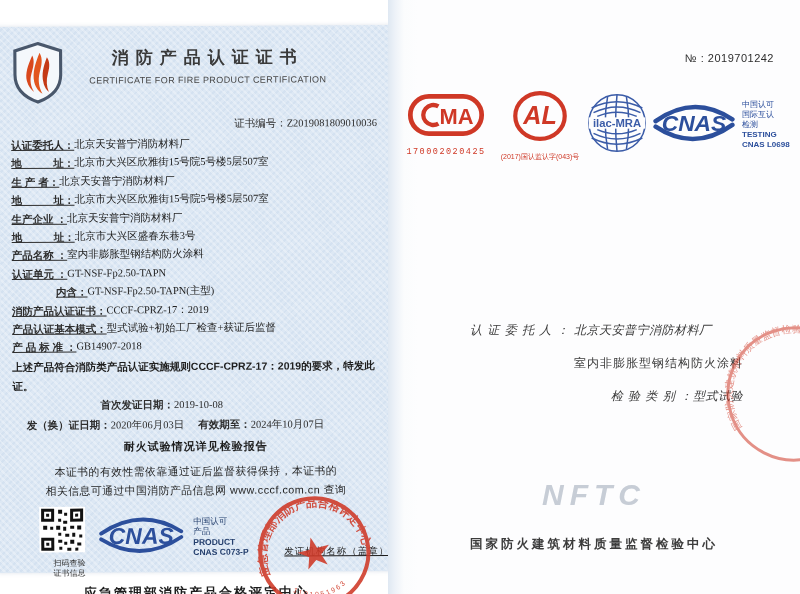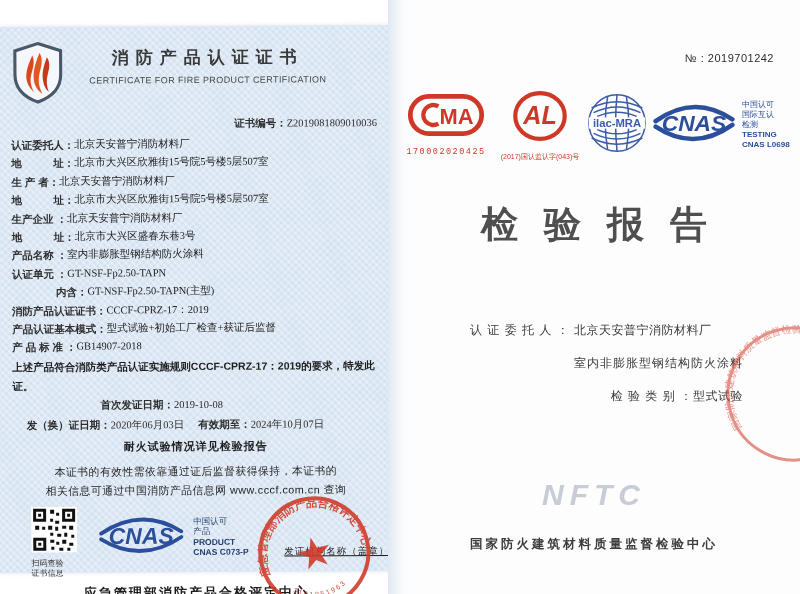--- a/index.html
+++ b/index.html
@@ -19,37 +19,37 @@
     transform:rotate(-0.3deg);
     box-shadow:0 0 4px rgba(120,140,170,.25);
     color:#2e2e2e;
   }
   .ld-header{display:flex;align-items:flex-start;padding:12px 14px 0 14px;}
   .ld-shield{flex:0 0 auto;margin-top:2px;}
   .ld-titleblock{flex:1;text-align:center;padding-top:8px;padding-right:30px;}
   .ld-title{font-size:17px;font-weight:bold;letter-spacing:7px;color:#3a3a3a;}
   .ld-subtitle{font-size:9px;color:#474747;margin-top:6px;letter-spacing:.4px;}
   .ld-certno{text-align:right;padding-right:16px;margin-top:9px;font-size:10.5px;}
-  .ld-certno .lbl{font-weight:bold;}
+  .ld-certno .lbl{font-weight:normal;}
   .ld-certno .val{font-family:"Liberation Serif","DejaVu Serif",serif;}
   .ld-fields{padding:4px 16px 0 16px;}
   .ld-row{display:flex;font-size:10.5px;line-height:18.4px;white-space:nowrap;}
-  .ld-row .lbl{font-weight:bold;flex:0 0 auto;}
+  .ld-row .lbl{font-weight:bold;flex:0 0 auto;text-decoration:underline;}
   .ld-row .val{font-family:"Liberation Serif","DejaVu Serif",serif;color:#222;}
   .ld-row.indent{padding-left:44px;}
   .ld-statement{padding:1px 16px 0 16px;font-size:10.5px;font-weight:bold;line-height:19px;color:#1e1e1e;}
   .ld-firstissue{padding-left:104px;font-size:10.5px;margin-top:3px;}
   .ld-firstissue .lbl,.ld-dates .lbl{font-weight:bold;}
   .ld-firstissue .val,.ld-dates .val{font-family:"Liberation Serif","DejaVu Serif",serif;}
   .ld-dates{padding-left:30px;font-size:10.5px;margin-top:6px;}
   .ld-dates .gap{display:inline-block;width:14px;}
   .ld-firetest{text-align:center;font-weight:bold;font-size:11px;margin-top:7px;letter-spacing:1px;color:#1e1e1e;}
   .ld-validity{text-align:center;font-size:10.8px;margin-top:8px;line-height:19px;color:#1f1f1f;letter-spacing:.5px;}
   .ld-bottom{position:relative;height:76px;margin-top:6px;}
-  .ld-qrblock{position:absolute;left:34px;top:0;width:54px;text-align:left;}
+  .ld-qrblock{position:absolute;left:34px;top:0;width:54px;text-align:right;}
   .ld-qrcaption{font-size:8px;line-height:10px;margin-top:2px;color:#333;}
   .ld-cnas{position:absolute;left:100px;top:8px;display:flex;align-items:center;}
   .ld-cnastext{margin-left:8px;font-size:8.5px;line-height:10.5px;color:#26406e;}
   .ld-cnastext .b{font-weight:bold;}
   .ld-sealwrap{position:absolute;right:18px;top:-16px;width:126px;height:126px;z-index:2;opacity:.88;transform:rotate(-14deg);}
   .ld-sealoverlay{position:absolute;right:6px;top:40px;z-index:1;font-size:9.5px;color:#1c1c1c;font-family:"Liberation Serif","DejaVu Serif",serif;letter-spacing:1px;text-decoration:underline;}
   .ld-issuer{text-align:center;font-size:13px;font-weight:bold;letter-spacing:2px;color:#1d1d1d;margin-top:2px;}
   
   .right-doc{
     position:absolute;left:388px;top:0;width:412px;height:594px;
@@ -63,21 +63,21 @@
   .rd-al{width:92px;text-align:center;margin-left:2px;}
   .rd-alcap{font-size:7px;color:#cf3826;margin-top:4px;white-space:nowrap;}
   .rd-ilac{}
   .rd-cnaslogo{margin-left:4px;}
   .rd-cnascap{margin-left:6px;font-size:8px;line-height:10px;color:#2c4f9c;}
   .rd-cnascap .b{font-weight:bold;}
   .rd-title{position:absolute;top:200px;left:0;width:100%;text-align:center;
     font-size:37px;font-weight:600;letter-spacing:26px;padding-left:26px;box-sizing:border-box;
     color:#4f4f4f;font-family:"Liberation Sans","DejaVu Sans",sans-serif;}
   .rd-fields{position:absolute;top:322px;left:82px;font-size:12px;color:#3a3a3a;}
-  .rd-frow{margin-bottom:16px;white-space:nowrap;}
+  .rd-frow{margin-bottom:16px;white-space:nowrap;font-style:italic;}
   .rd-frow .lbl{display:inline-block;width:104px;letter-spacing:1px;}
   .rd-frow .val{letter-spacing:.5px;}
   .rd-val2{margin-left:104px;margin-top:4px;letter-spacing:1px;}
   .rd-nftc{position:absolute;top:478px;left:0;width:100%;text-align:center;
     font-style:italic;font-weight:800;font-size:30px;letter-spacing:6px;color:#c7cdd6;}
   .rd-org{position:absolute;top:536px;left:0;width:100%;text-align:center;
     font-size:12.5px;font-weight:600;letter-spacing:3px;color:#3c3c3c;}
   .rd-edgeseal{position:absolute;top:316px;right:-72px;width:156px;height:156px;opacity:.55;transform:rotate(-18deg);}
 </style>
 </head>
@@ -318,21 +318,20 @@
 
     <div class="rd-cnascap">
       <div>中国认可</div>
       <div>国际互认</div>
       <div>检测</div>
       <div class="b">TESTING</div>
       <div class="b">CNAS L0698</div>
     </div>
   </div>
 
-  <div class="rd-title">检验报告</div>
 
   <div class="rd-fields">
     <div class="rd-frow">
       <span class="lbl">认 证 委 托 人 ：</span><span class="val">北京天安普宁消防材料厂</span>
     </div>
     <div class="rd-val2">室内非膨胀型钢结构防火涂料</div>
     <div class="rd-frow" style="margin-top:16px;text-align:right;">
       <span class="lbl">检 验 类 别 ：</span><span class="val">型式试验</span>
     </div>
   </div>

